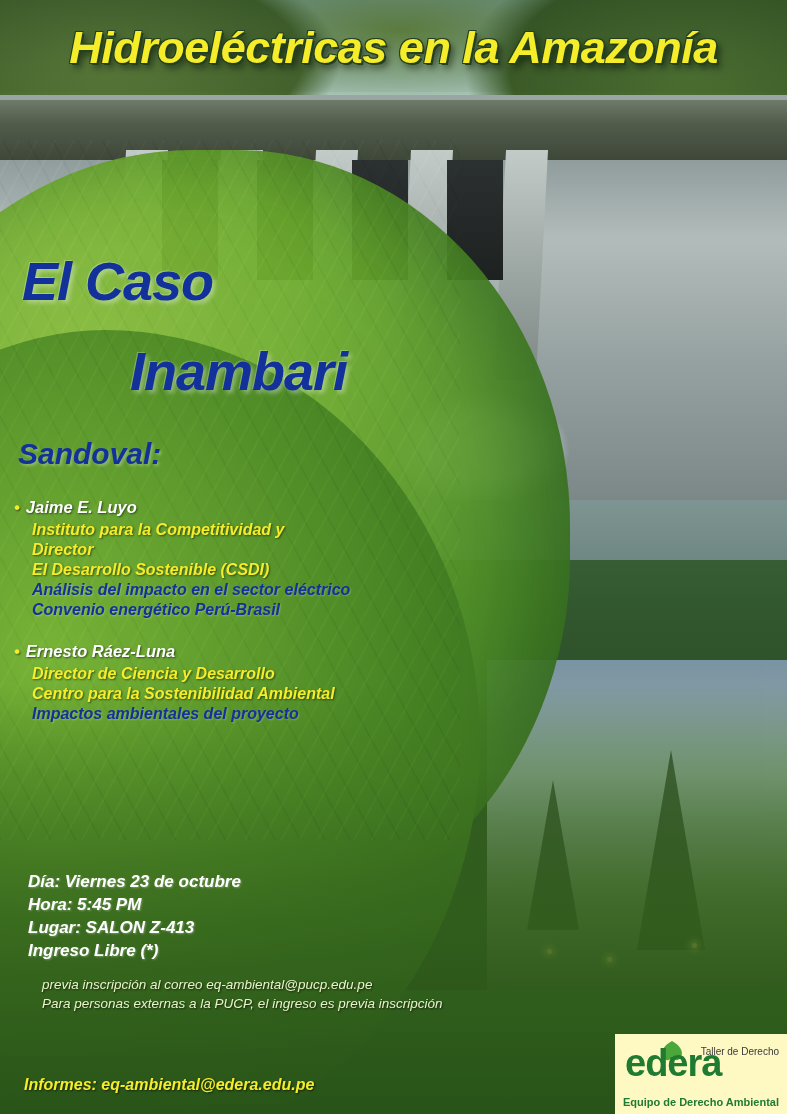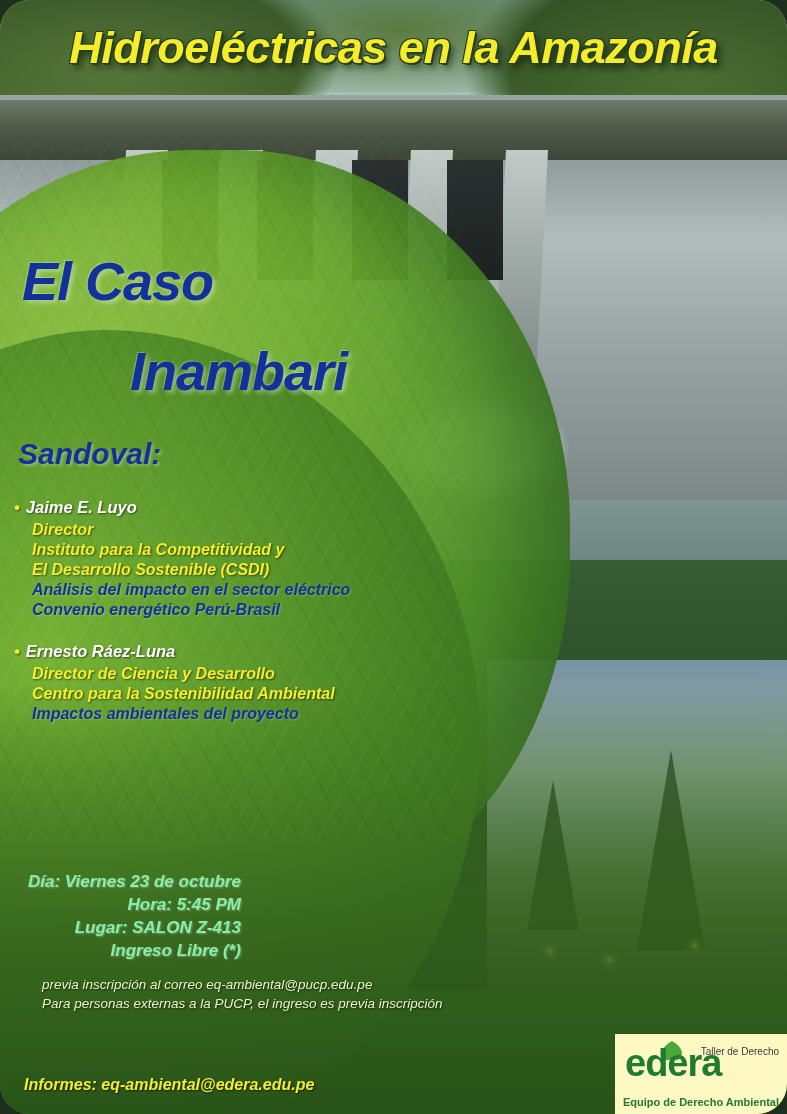--- a/index.html
+++ b/index.html
@@ -7,21 +7,20 @@
     padding: 0;
     background: #1d2f1a;
   }
   .poster {
     position: relative;
     width: 787px;
     height: 1114px;
     overflow: hidden;
     font-family: "Liberation Sans", sans-serif;
     background: #2f6b2a;
-    border-radius: 30px;
   }
 
   
   .bg-sky {
     position: absolute; left:0; top:0; width:787px; height:270px;
     background:
       linear-gradient(180deg,#9fc6d8 0%, #b9d4d8 35%, #a8bfae 70%, #7e9a72 100%);
   }
   .bg-hills {
     position: absolute; left:0; top:0; width:787px; height:300px;
@@ -166,23 +165,22 @@
     line-height:20px;
     text-shadow:1px 1px 2px rgba(0,0,0,.5);
   }
   .line-yellow { color:#f5ec2a; }
   .line-blue { color:#12319a; text-shadow:1px 1px 2px rgba(255,255,255,.25); }
 
   
   .details {
     position:absolute; left:28px; top:870px;
     font-size:17px; font-weight:bold; font-style:italic;
-    color:#86efac; line-height:23px;
+    color:#ffffff; line-height:23px;
     text-shadow:1px 1px 2px rgba(255,255,255,.3);
-    text-align:right;
   }
   .note {
     position:absolute; left:26px; top:975px;
     font-size:13.5px; font-style:italic;
     color:#e9f3c8; line-height:19px;
     text-shadow:1px 1px 2px rgba(0,0,0,.6);
   }
   .note .indent { padding-left:16px; display:block; }
 
   .informes {
@@ -254,22 +252,22 @@
 
   <div class="headline1">El Caso</div>
   <div class="headline2">Inambari</div>
 
   <div class="ponentes-label">Sandoval:</div>
 
   <div class="speakers">
 
     <div class="speaker">
       <div class="speaker-name">Jaime E. Luyo</div>
+      <div class="speaker-line line-yellow">Instituto para la Competitividad y</div>
       <div class="speaker-line line-yellow">Director</div>
-      <div class="speaker-line line-yellow">Instituto para la Competitividad y</div>
       <div class="speaker-line line-yellow">El Desarrollo Sostenible (CSDI)</div>
       <div class="speaker-line line-blue">Análisis del impacto en el sector eléctrico</div>
       <div class="speaker-line line-blue">Convenio energético Perú-Brasil</div>
     </div>
 
     <div class="speaker">
       <div class="speaker-name">Ernesto Ráez-Luna</div>
       <div class="speaker-line line-yellow">Director de Ciencia y Desarrollo</div>
       <div class="speaker-line line-yellow">Centro para la Sostenibilidad Ambiental</div>
       <div class="speaker-line line-blue">Impactos ambientales del proyecto</div>

